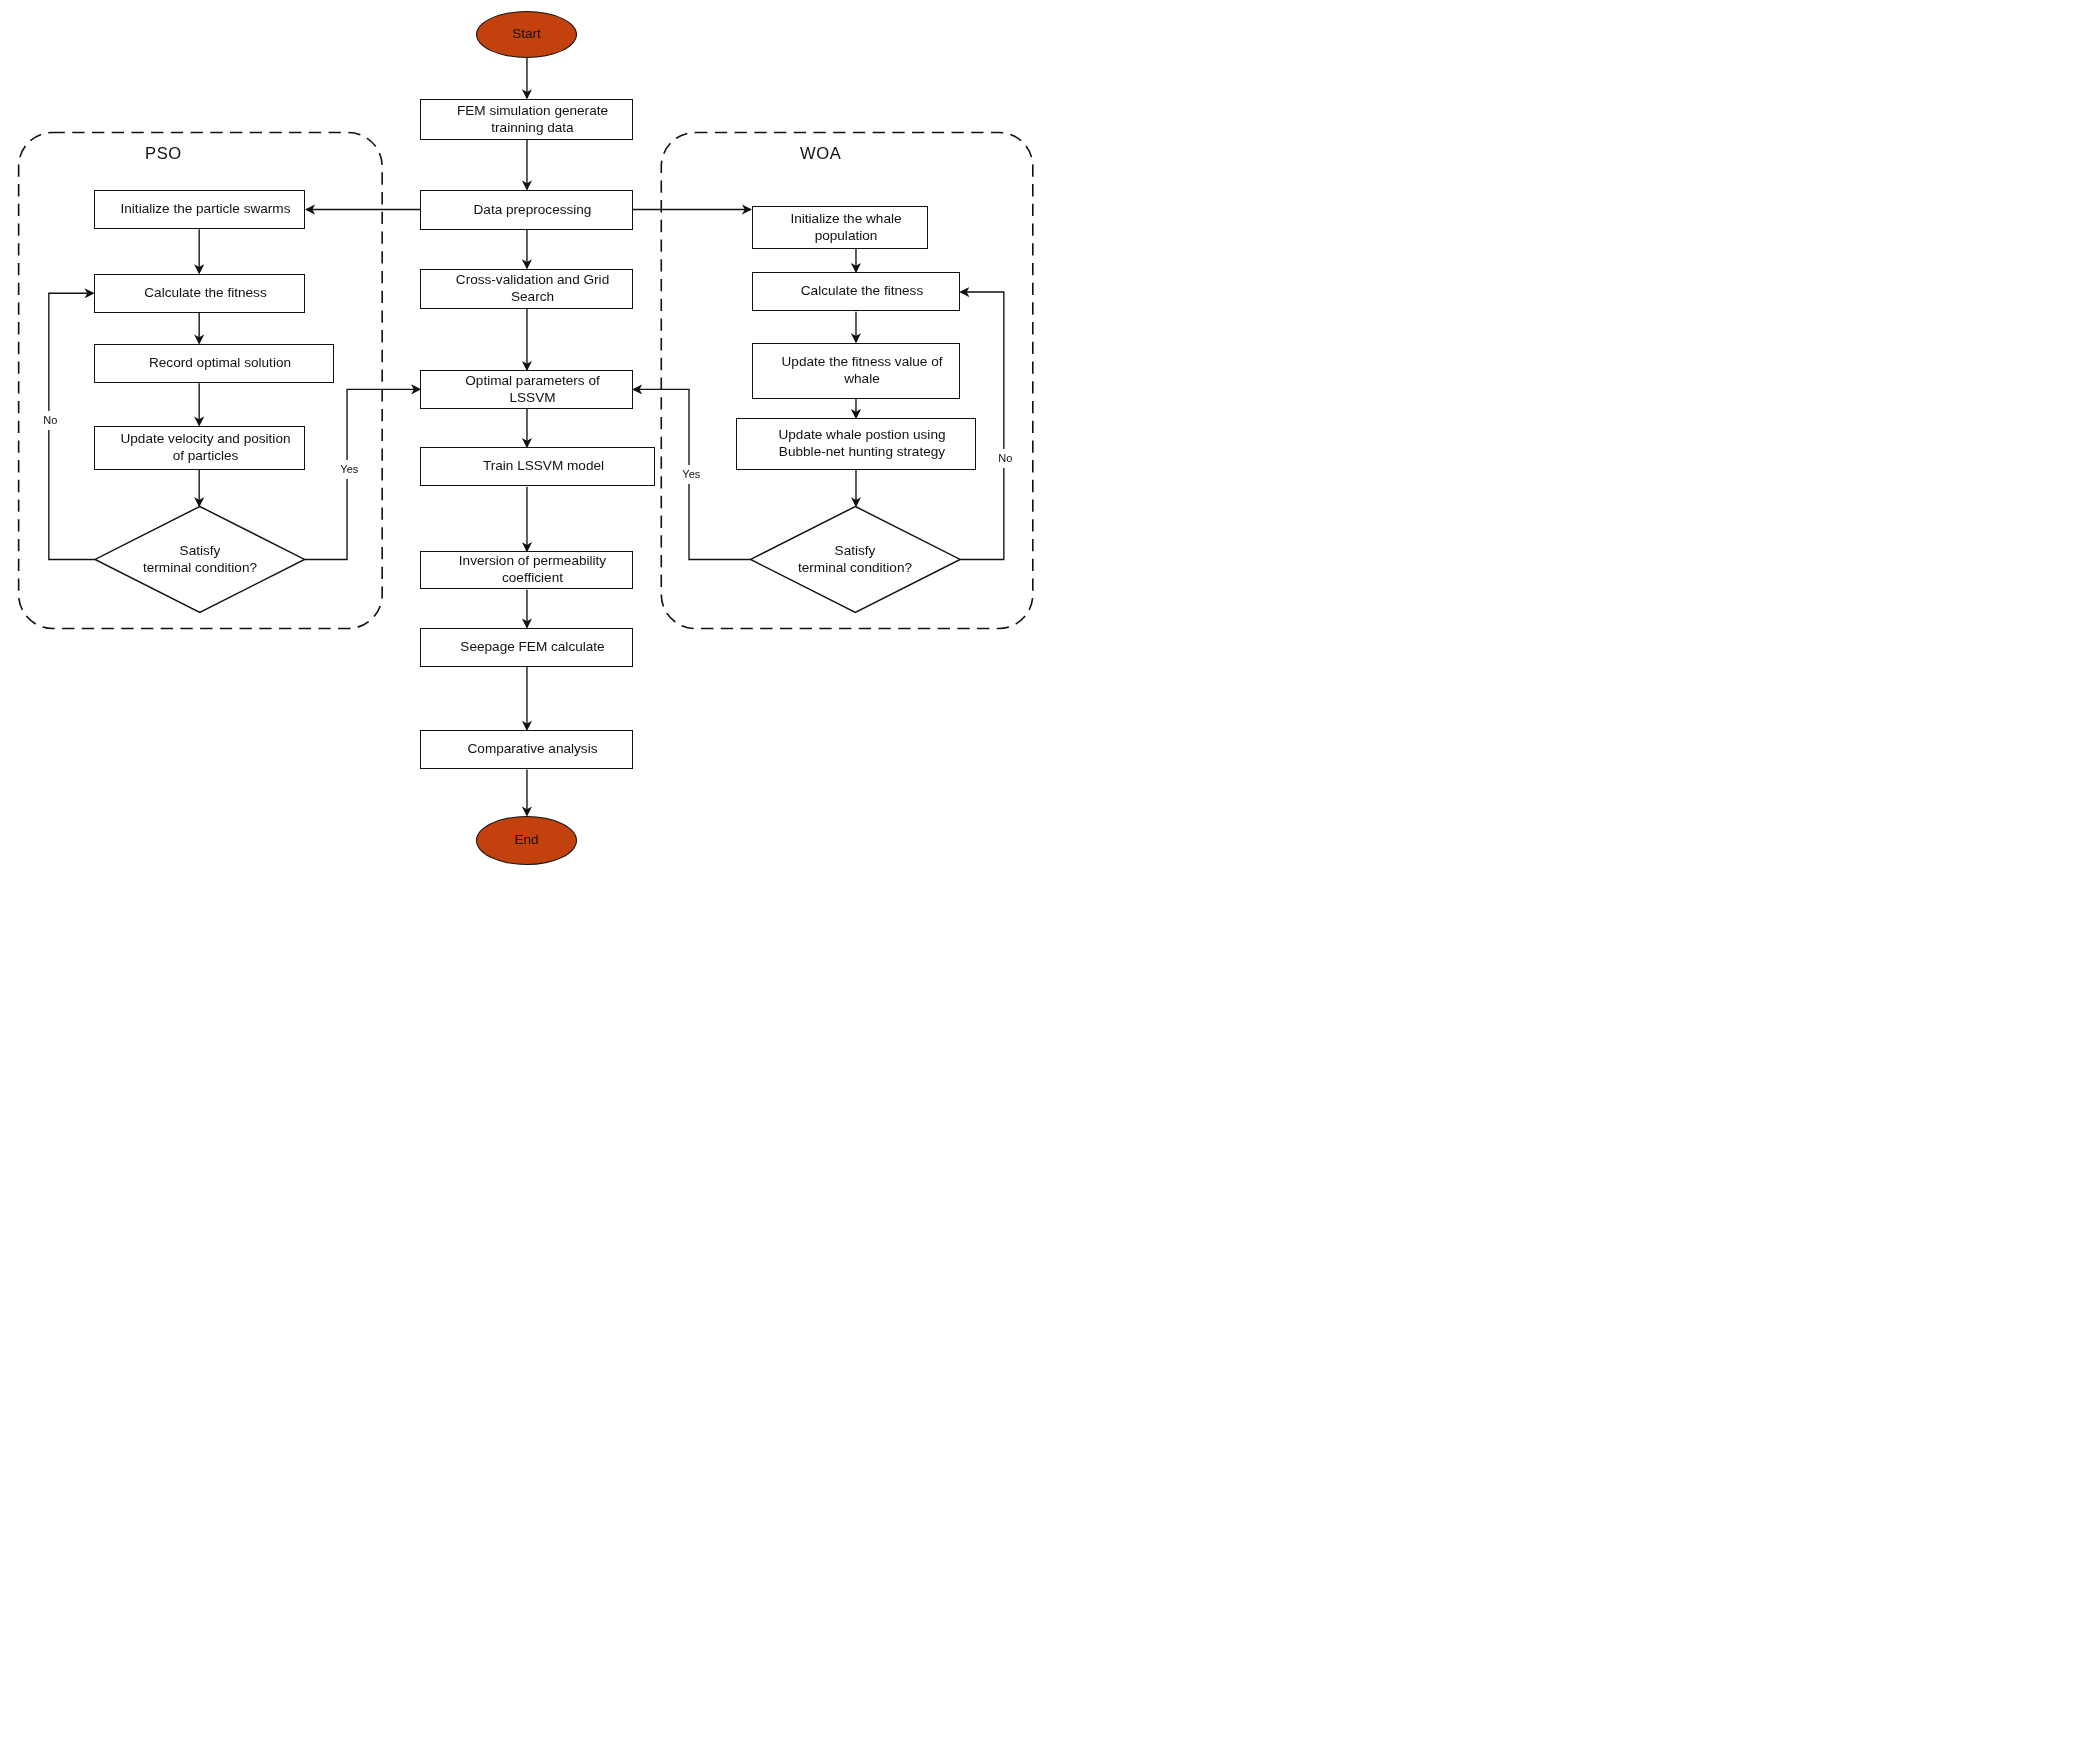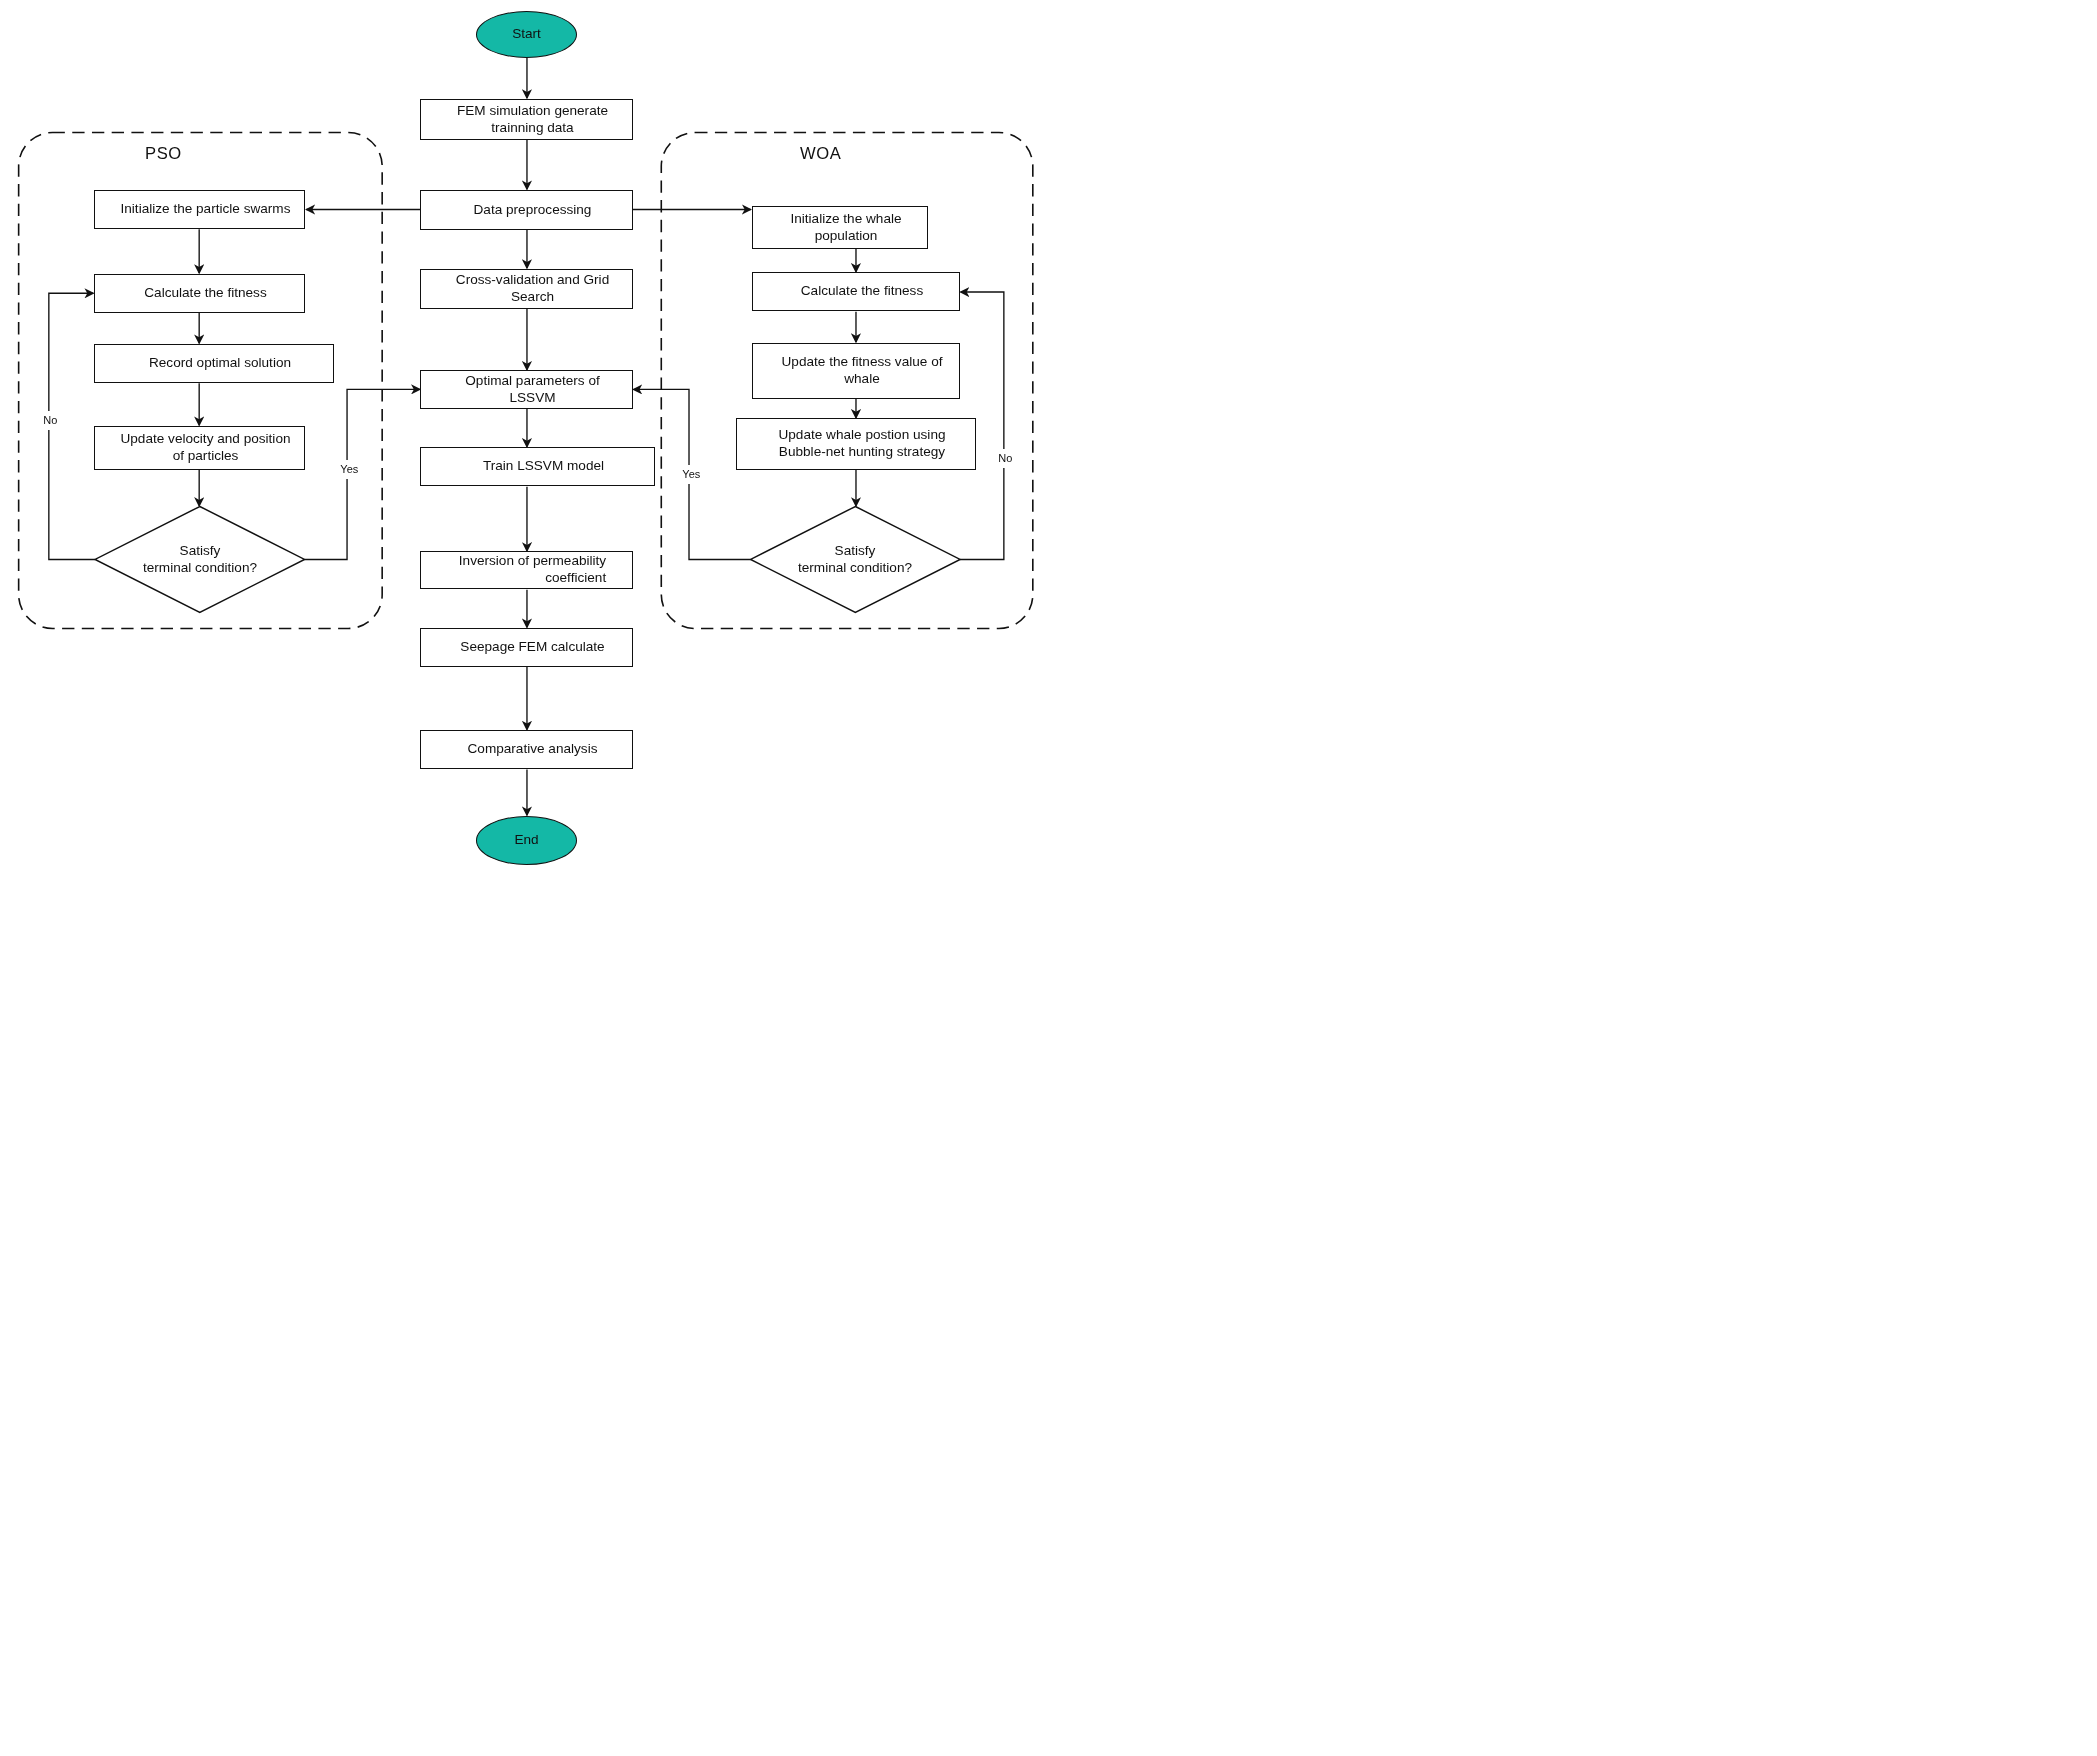--- a/index.html
+++ b/index.html
@@ -7,21 +7,21 @@
     position:relative;width:1049px;height:878px;background:#ffffff;
     font-family:"Liberation Sans", sans-serif;color:#111111;
   }
   .layer{position:absolute;left:0;top:0;}
   .node{
     position:absolute;display:flex;align-items:center;justify-content:center;
     text-align:center;font-size:13.6px;line-height:1.22;white-space:pre-line;
     box-sizing:border-box;z-index:2;
   }
   .box{background:#ffffff;border:1.8px solid #111111;padding-left:12px;}
-  .terminal{background:#14b8a6;border:1.8px solid #111111;border-radius:50%;}
+  .terminal{background:#c2410c;border:1.8px solid #111111;border-radius:50%;}
   .plain{background:transparent;border:none;}
   .group-label{
     position:absolute;font-size:16.6px;letter-spacing:0.6px;
     z-index:2;
   }
   .edge-label{
     position:absolute;display:flex;align-items:center;justify-content:center;
     font-size:11px;background:#ffffff;z-index:3;padding:0 1.8px;
   }
 </style>
@@ -81,21 +81,21 @@
   <div class="node terminal" style="left:476px;top:816px;width:101px;height:49px;">End</div>
 
   <div class="node box" style="left:420px;top:99px;width:213px;height:41px;">FEM simulation generate
 trainning data</div>
   <div class="node box" style="left:420px;top:190px;width:213px;height:40px;">Data preprocessing</div>
   <div class="node box" style="left:420px;top:269px;width:213px;height:40px;">Cross-validation and Grid
 Search</div>
   <div class="node box" style="left:420px;top:370px;width:213px;height:39px;">Optimal parameters of
 LSSVM</div>
   <div class="node box" style="left:420px;top:447px;width:235px;height:39px;">Train LSSVM model</div>
-  <div class="node box" style="left:420px;top:551px;width:213px;height:38px;text-align:right;">Inversion of permeability
+  <div class="node box" style="left:420px;top:551px;width:213px;height:38px;">Inversion of permeability
 coefficient</div>
   <div class="node box" style="left:420px;top:628px;width:213px;height:39px;">Seepage FEM calculate</div>
   <div class="node box" style="left:420px;top:730px;width:213px;height:39px;">Comparative analysis</div>
 
   <div class="node box" style="left:94px;top:190px;width:211px;height:39px;">Initialize the particle swarms</div>
   <div class="node box" style="left:94px;top:274px;width:211px;height:39px;">Calculate the fitness</div>
   <div class="node box" style="left:94px;top:344px;width:240px;height:39px;">Record optimal solution</div>
   <div class="node box" style="left:94px;top:426px;width:211px;height:44px;">Update velocity and position
 of particles</div>
   <div class="node plain" style="left:120px;top:541px;width:160px;height:37px;">Satisfy

